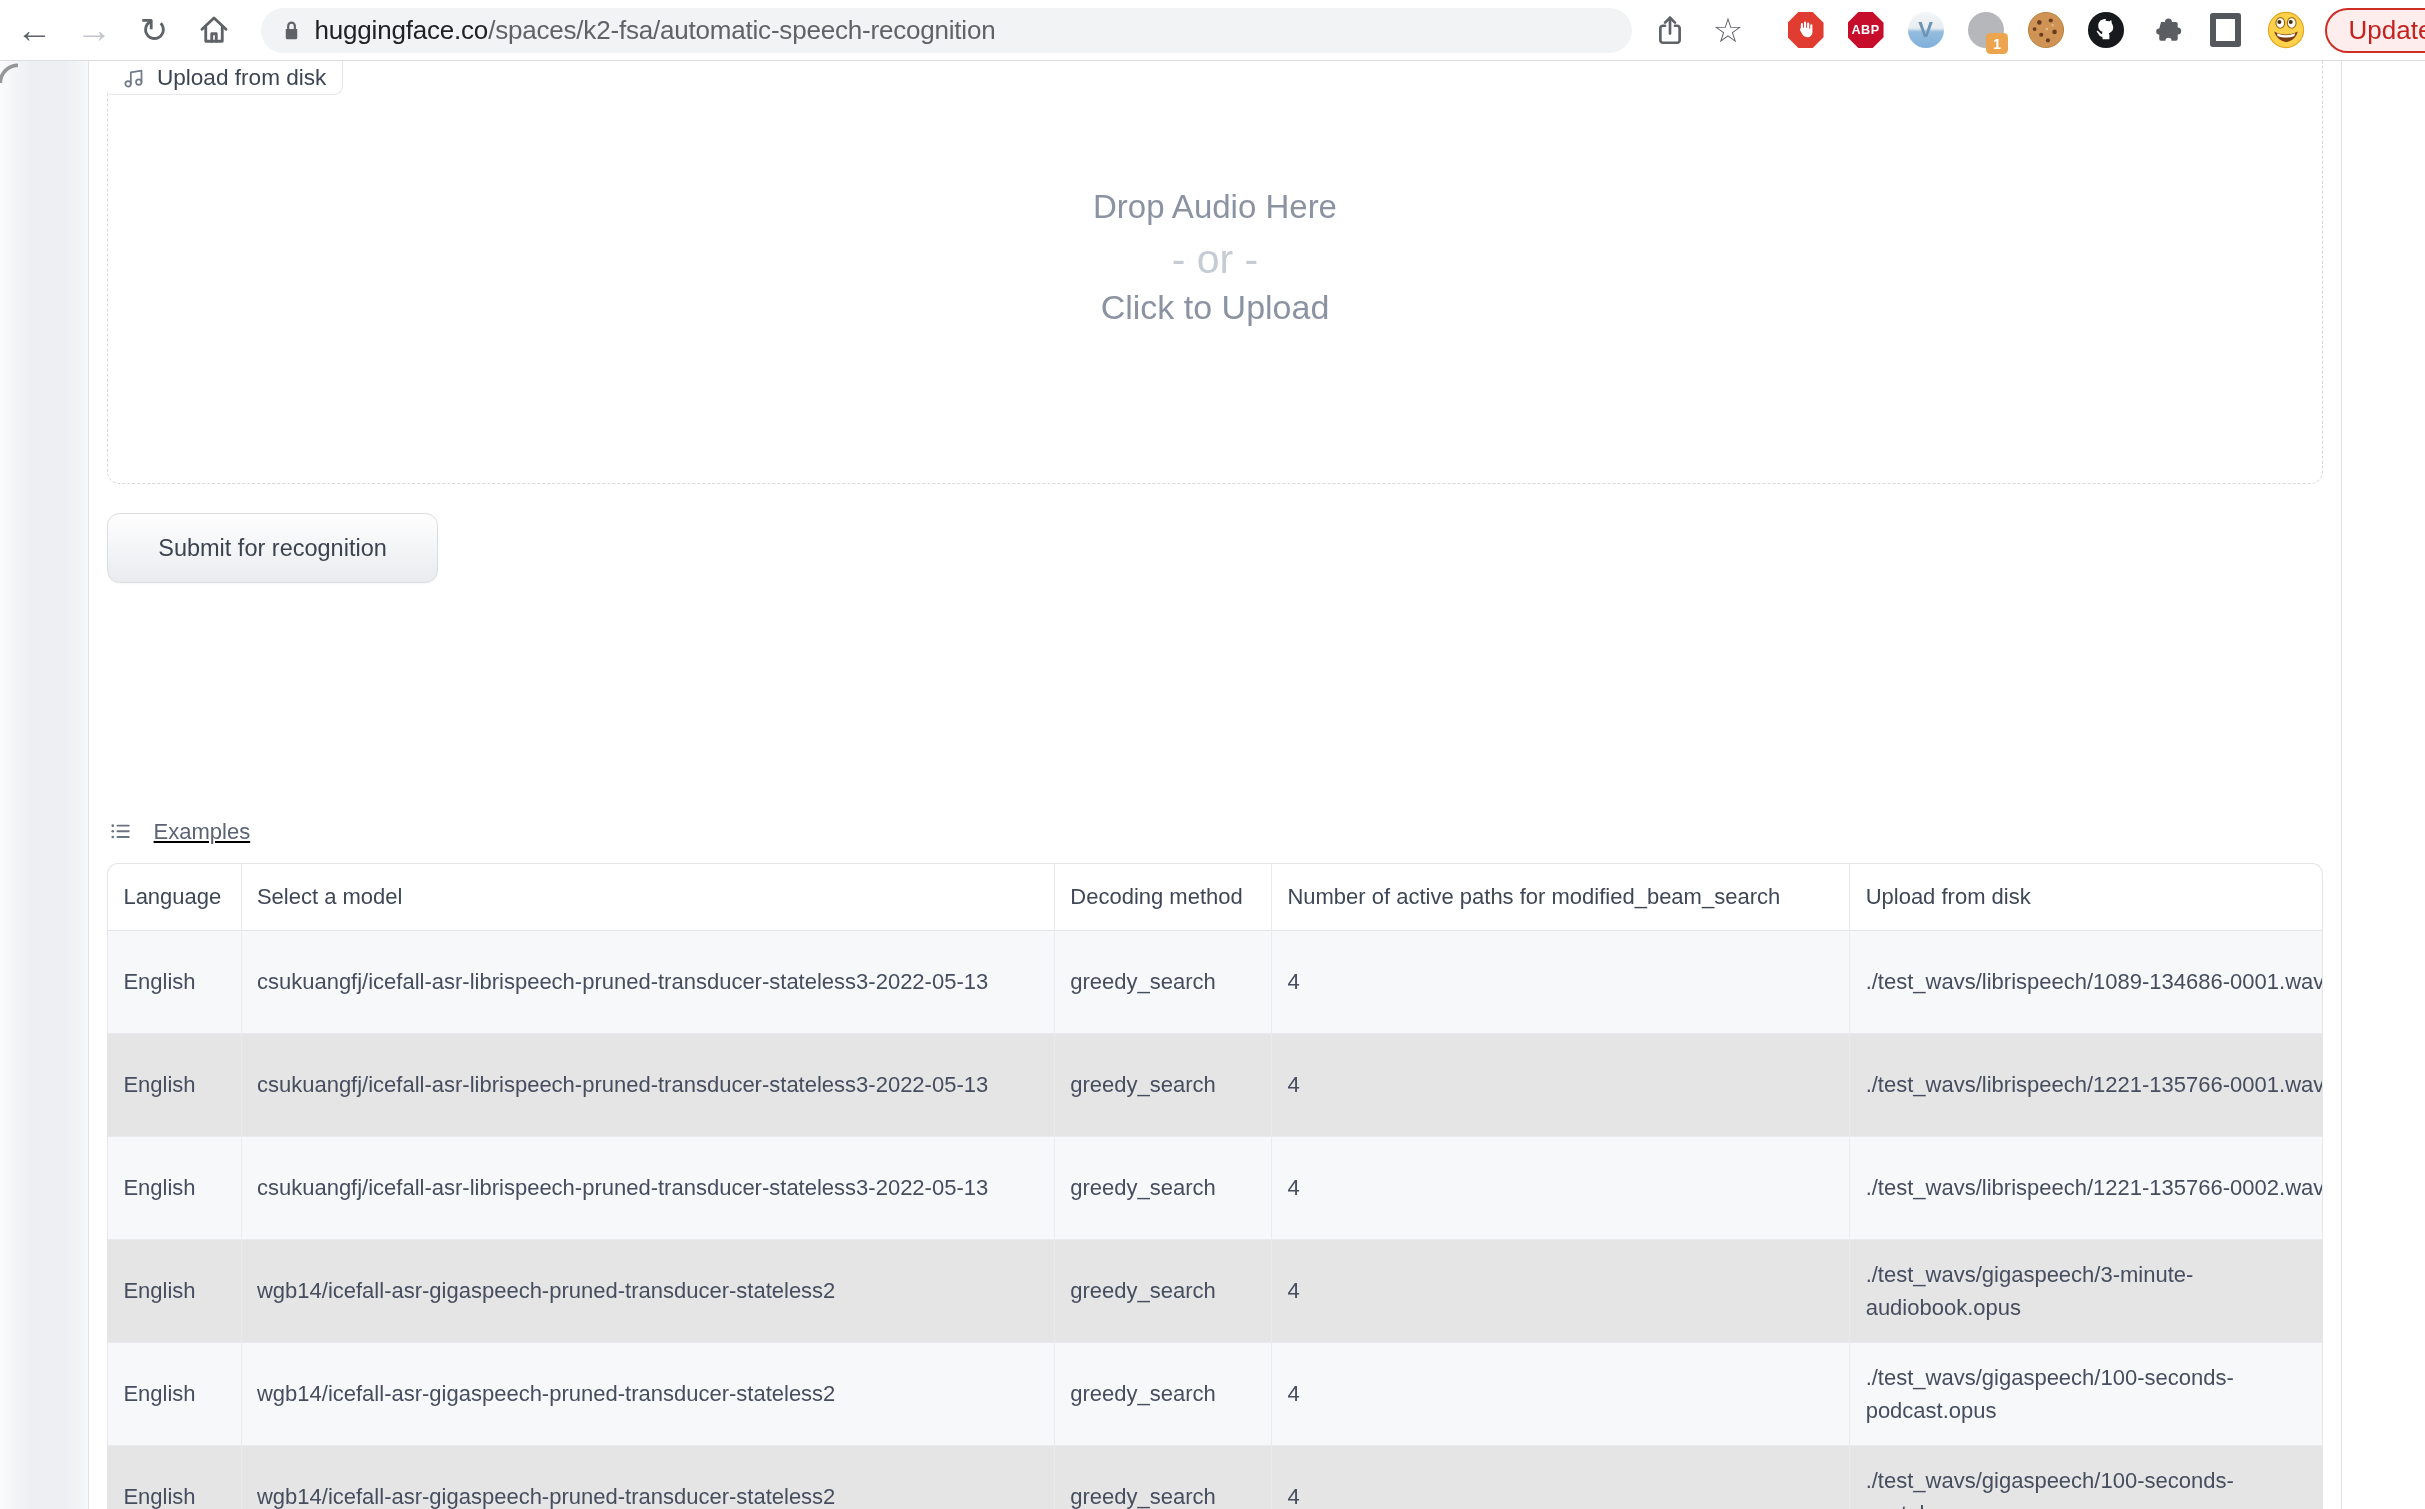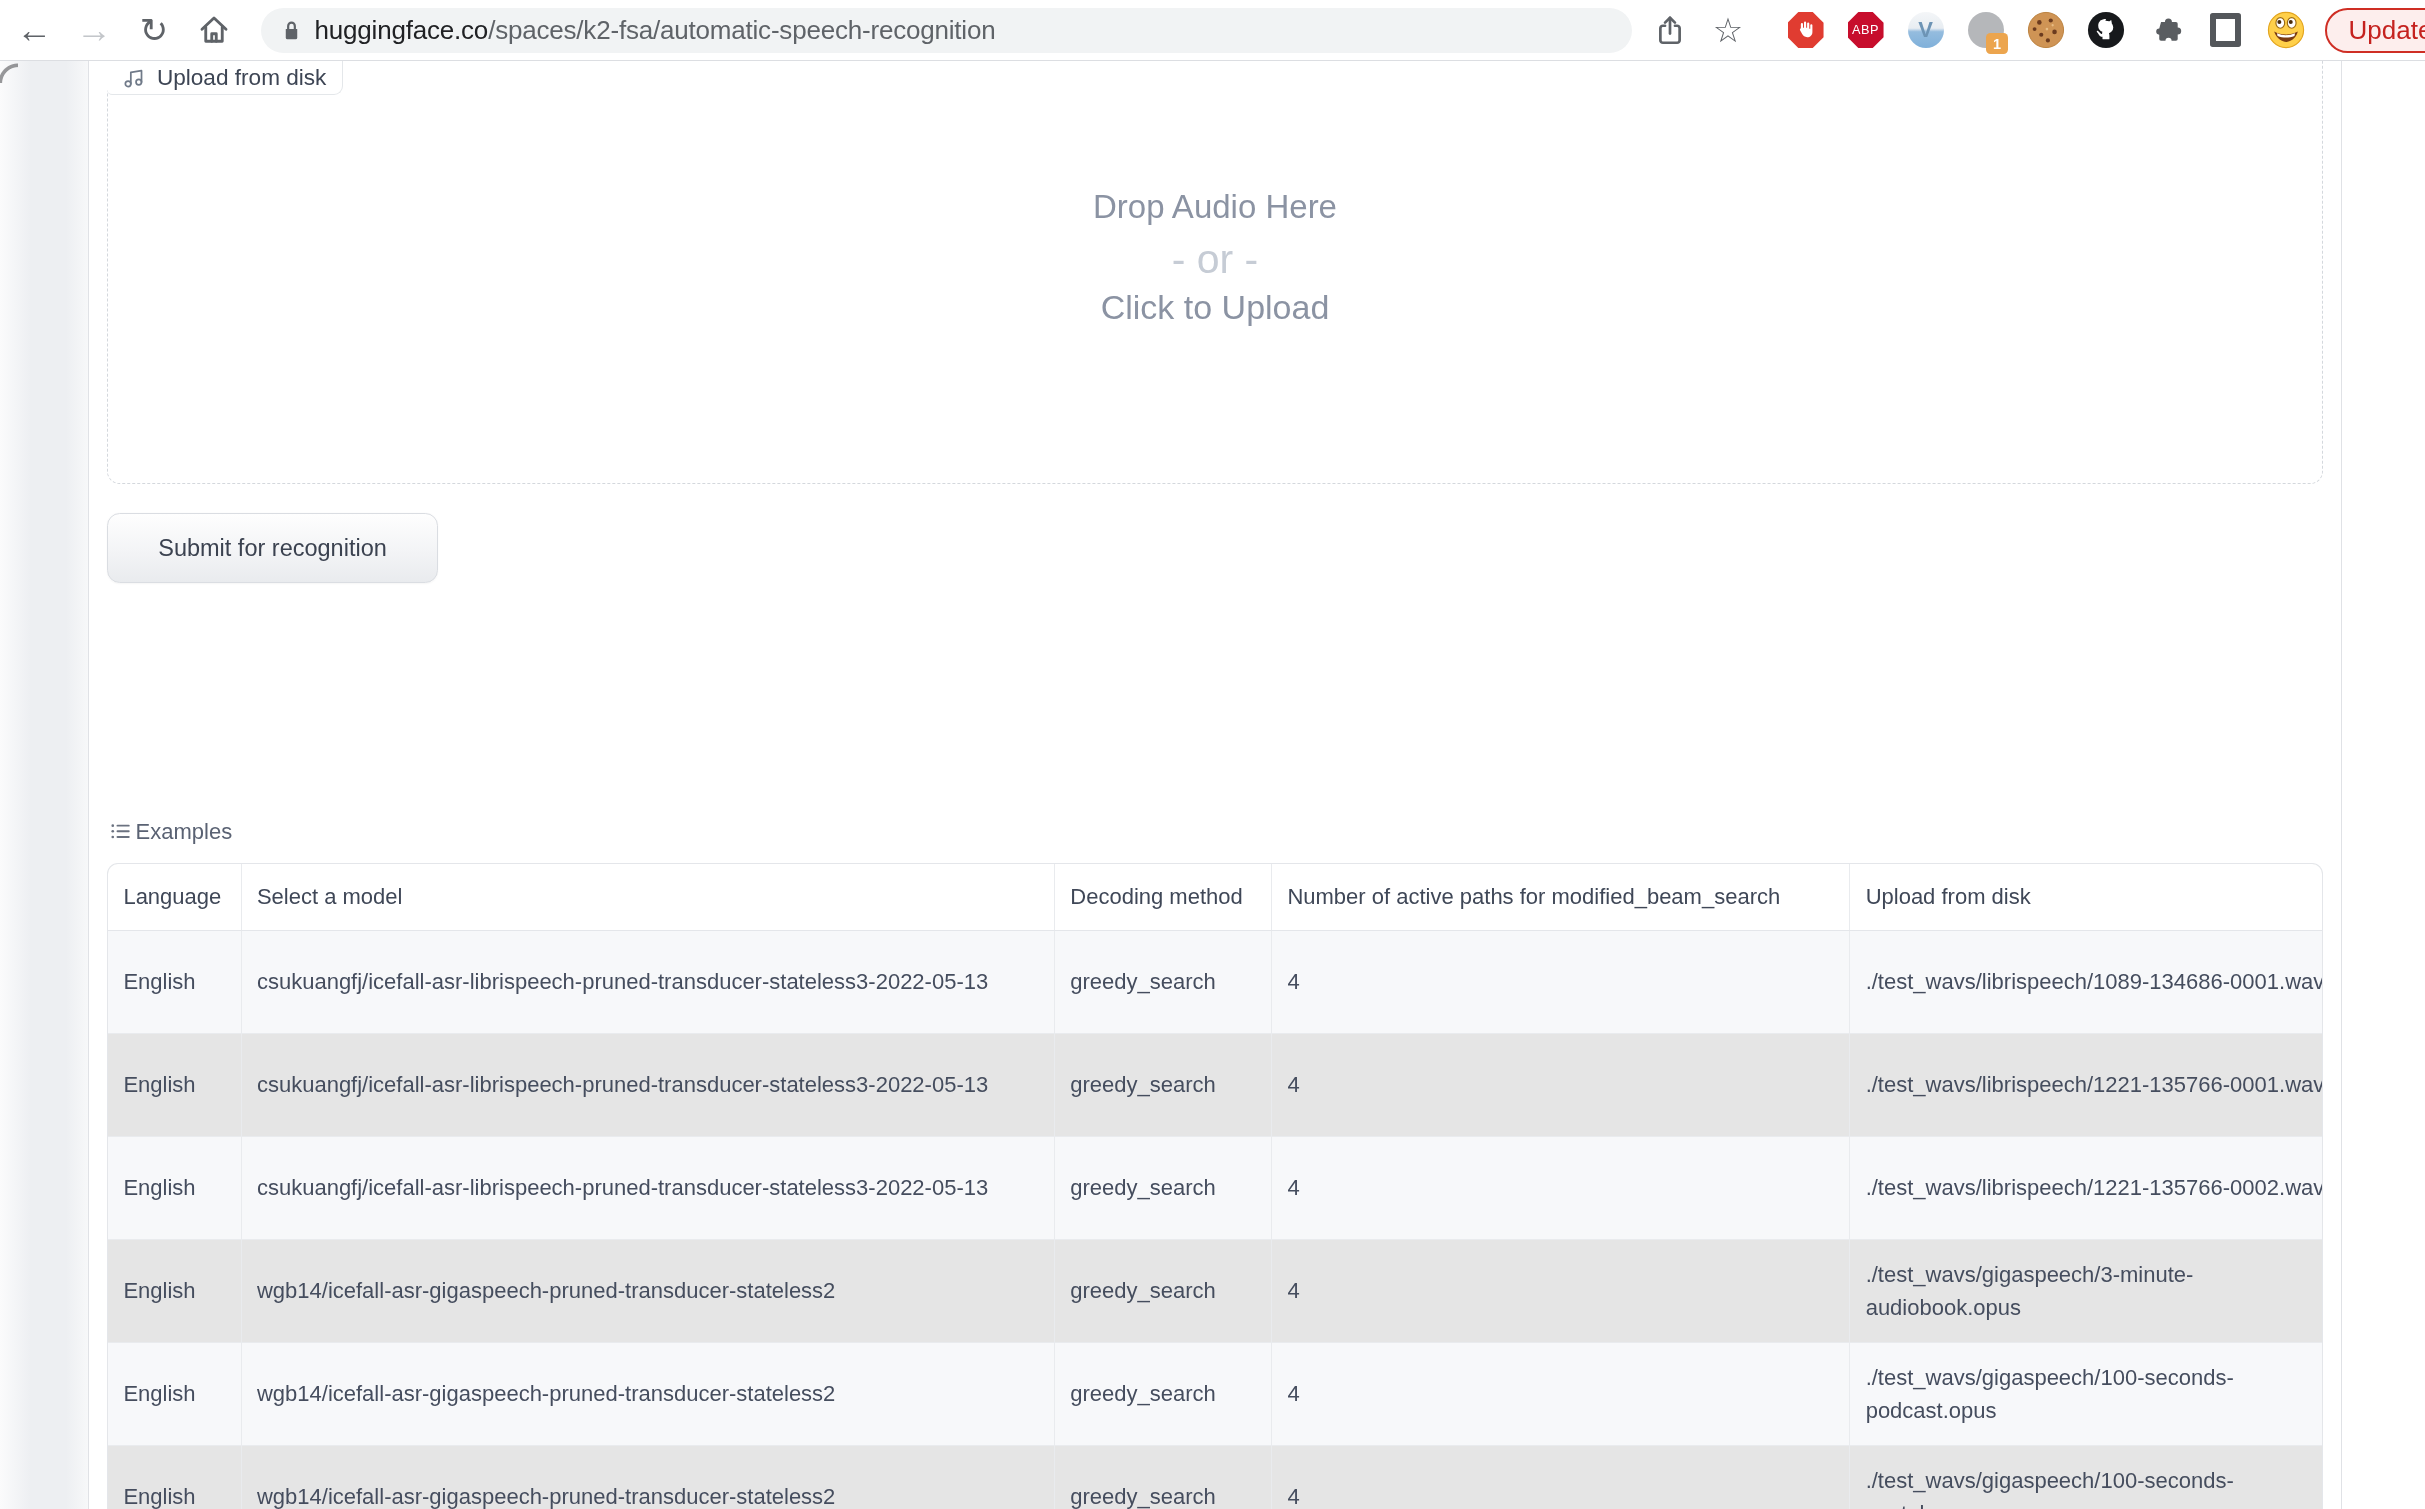--- a/index.html
+++ b/index.html
@@ -17,21 +17,21 @@
   .omnibox .urltext { font-size:26px; margin-left:11px; white-space:nowrap; letter-spacing:-0.2px; }
   .url-domain { color:#202124; }
   .url-path { color:#5f6368; }
   .tbicon { width:45px; height:45px; display:flex; align-items:center; justify-content:center; flex:0 0 auto; }
   .star-glyph { font-size:34px; color:#5f6368; }
   .extrow { display:flex; align-items:center; gap:22px; margin-left:36px; flex:0 0 auto; }
   .ext { position:relative; width:38px; height:38px; display:flex; align-items:center; justify-content:center; }
   .octagon { width:36px; height:36px; clip-path:polygon(30% 0,70% 0,100% 30%,100% 70%,70% 100%,30% 100%,0 70%,0 30%);
     display:flex; align-items:center; justify-content:center; }
   .ublock-oct { background:#e03c31; }
-  .abp-oct { background:#c70d2c; color:#fff; font-size:12.7px; font-weight:normal; letter-spacing:0.5px; }
+  .abp-oct { background:#c70d2c; color:#fff; font-size:12.7px; font-weight:bold; letter-spacing:0.5px; }
   .vimium-circle { width:36px; height:36px; border-radius:50%;
     background:linear-gradient(180deg,#f4f6f8 0%,#e8edf2 45%,#94bcde 55%,#7fb0da 100%);
     display:flex; align-items:center; justify-content:center; font-size:22px; font-weight:bold; color:#6d94b5; }
   .grayc { width:36px; height:36px; border-radius:50%; background:#b5b7ba; }
   .badge1 { position:absolute; right:-3.6px; bottom:-5.4px; width:22px; height:21px; border-radius:4.5px;
     background:#eca54e; color:#fff; font-size:14.5px; font-weight:bold; display:flex; align-items:center;
     justify-content:center; }
   .hollow-square { width:31px; height:34px; border:6.3px solid #54575b; border-radius:2.7px; background:#fff; }
   .update-pill { margin-left:20px; height:45px; padding:0 18px 0 22px; border:2.7px solid #cf2e24; border-radius:23.5px;
     background:#fdeeed; color:#c5221f; font-size:26px; display:flex; align-items:center; gap:14.5px; flex:0 0 auto; }
@@ -66,21 +66,21 @@
     box-shadow:0 0.9px 1.8px rgba(0,0,0,0.04); cursor:pointer; }
 
   
   .out-panel { position:absolute; left:18px; top:545px; width:2216px; height:167px; background:#fff;
     border:1.8px solid #e5e8ec; border-radius:11px; }
   .out-label { position:absolute; left:23.5px; top:25px; font-size:22.6px; color:#4d5565; }
   .out-box { position:absolute; left:14.5px; right:14.5px; top:70px; height:81px; background:#fff;
     border:1.8px solid #e3e6ea; border-radius:9px; }
 
   
-  .examples-head { position:absolute; left:20px; top:757px; height:27px; display:flex; align-items:center; gap:4px; }
+  .examples-head { position:absolute; left:20px; top:757px; height:27px; display:flex; align-items:center; gap:22px;text-decoration:underline; }
   .examples-label { font-size:22px; color:#5a6273; }
   .table-wrap { position:absolute; left:18px; top:802px; width:2216px; height:646px; overflow:hidden;
     border:0.9px solid #e4e6ea; border-bottom:none; border-radius:11px 11px 0 0; background:#e5e5e5; }
   table.examples { border-collapse:collapse; table-layout:fixed; width:2230px; }
   col.c-lang { width:133px; } col.c-model { width:813px; } col.c-dec { width:217px; }
   col.c-num { width:578px; } col.c-upload { width:488px; }
   th { height:66px; text-align:left; vertical-align:middle; font-size:22px; font-weight:500; color:#3f4757;
     padding:0 12.7px 0 15.4px; background:#fff; border-right:0.9px solid #e9ebee; border-bottom:0.9px solid #e4e6ea;
     white-space:nowrap; }
   th:last-child { border-right:none; }

